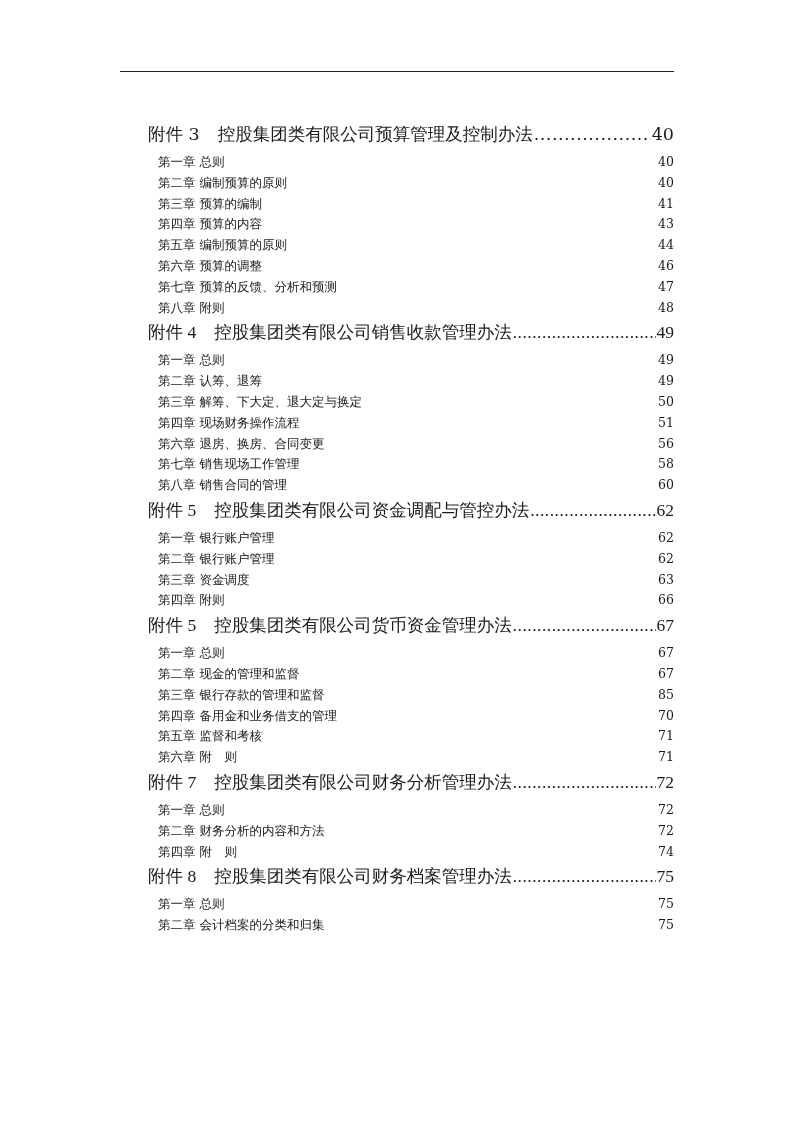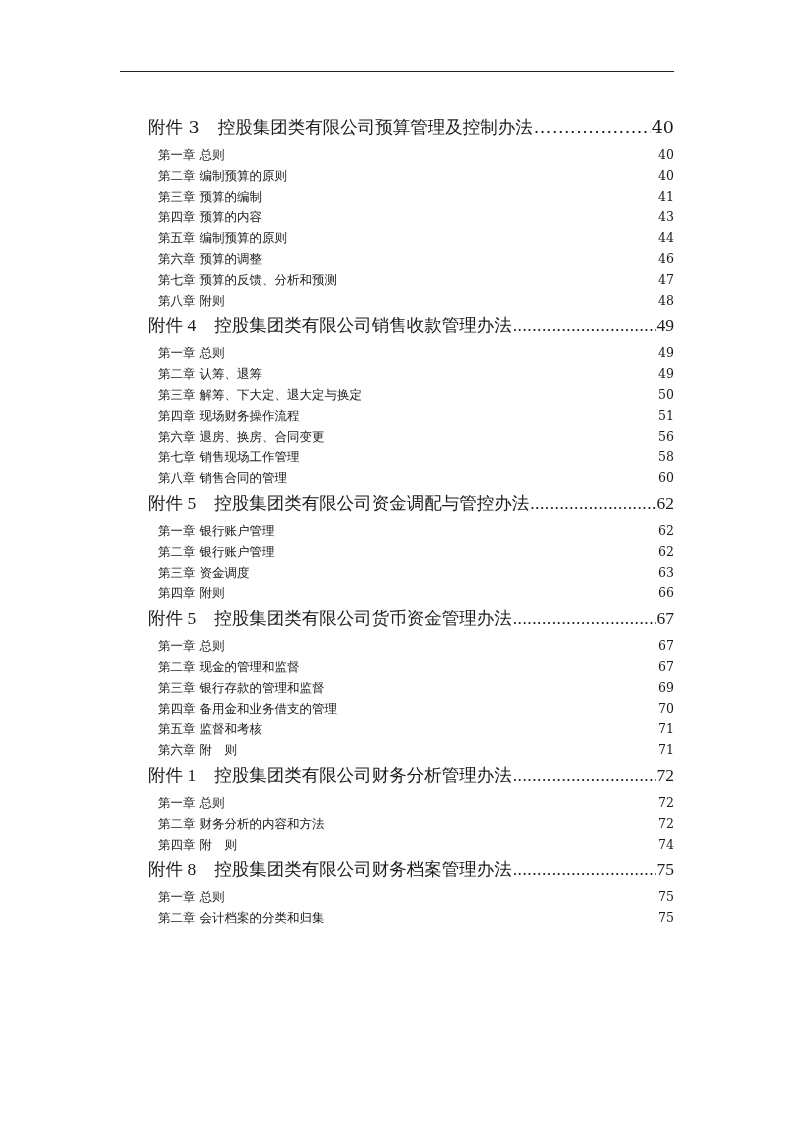--- a/index.html
+++ b/index.html
@@ -1,20 +1,20 @@
 <!DOCTYPE html>
 <html><head>
 <meta charset="utf-8">
 <style>
   html, body { margin: 0; padding: 0; background: #ffffff; }
   body { width: 793px; height: 1122px; position: relative; overflow: hidden;
          font-family: "DejaVu Serif", "Liberation Serif", serif; color: #1a1a1a; }
   .header-rule { position: absolute; left: 120px; top: 71px; width: 554px; height: 0;
                  border-top: 1px solid #222; }
-  .toc { position: absolute; left: 148px; top: 113px; width: 526px; }
+  .toc { position: absolute; left: 148px; top: 120px; width: 526px; }
   .section { margin: 0; }
   .sec-head { display: flex; align-items: baseline; height: 28px; line-height: 28px;
               font-size: 17.5px; white-space: nowrap; margin-bottom: 4px; }
   .sec-num { flex: 0 0 auto; }
   .sec-title { flex: 0 0 auto; margin-left: 18px; }
   .sec-leader { flex: 1 1 auto; overflow: hidden; margin: 0 1px; letter-spacing: 0.5px; }
   .sec-leader::after { content: "......................................................................................................................"; }
   .sec-page { flex: 0 0 auto; }
   .chap { display: flex; height: 20.8px; line-height: 20.8px; font-size: 12.5px; padding-left: 10px; }
   .chap-label { flex: 1 1 auto; white-space: pre; }
@@ -144,39 +144,39 @@
         <div class="chap">
     <span class="chap-label">第一章 总则</span>
     <span class="chap-page">67</span>
   </div>
         <div class="chap">
     <span class="chap-label">第二章 现金的管理和监督</span>
     <span class="chap-page">67</span>
   </div>
         <div class="chap">
     <span class="chap-label">第三章 银行存款的管理和监督</span>
-    <span class="chap-page">69</span>
+    <span class="chap-page">85</span>
   </div>
         <div class="chap">
     <span class="chap-label">第四章 备用金和业务借支的管理</span>
     <span class="chap-page">70</span>
   </div>
         <div class="chap">
     <span class="chap-label">第五章 监督和考核</span>
     <span class="chap-page">71</span>
   </div>
         <div class="chap">
     <span class="chap-label">第六章 附　则</span>
     <span class="chap-page">71</span>
   </div>
       </div>
   </div>
     <div class="section">
     <div class="sec-head">
-      <span class="sec-num">附件 1</span>
+      <span class="sec-num">附件 7</span>
       <span class="sec-title">控股集团类有限公司财务分析管理办法</span>
       <span class="sec-leader"></span>
       <span class="sec-page">72</span>
     </div>
     <div class="chapters">
         <div class="chap">
     <span class="chap-label">第一章 总则</span>
     <span class="chap-page">72</span>
   </div>
         <div class="chap">

